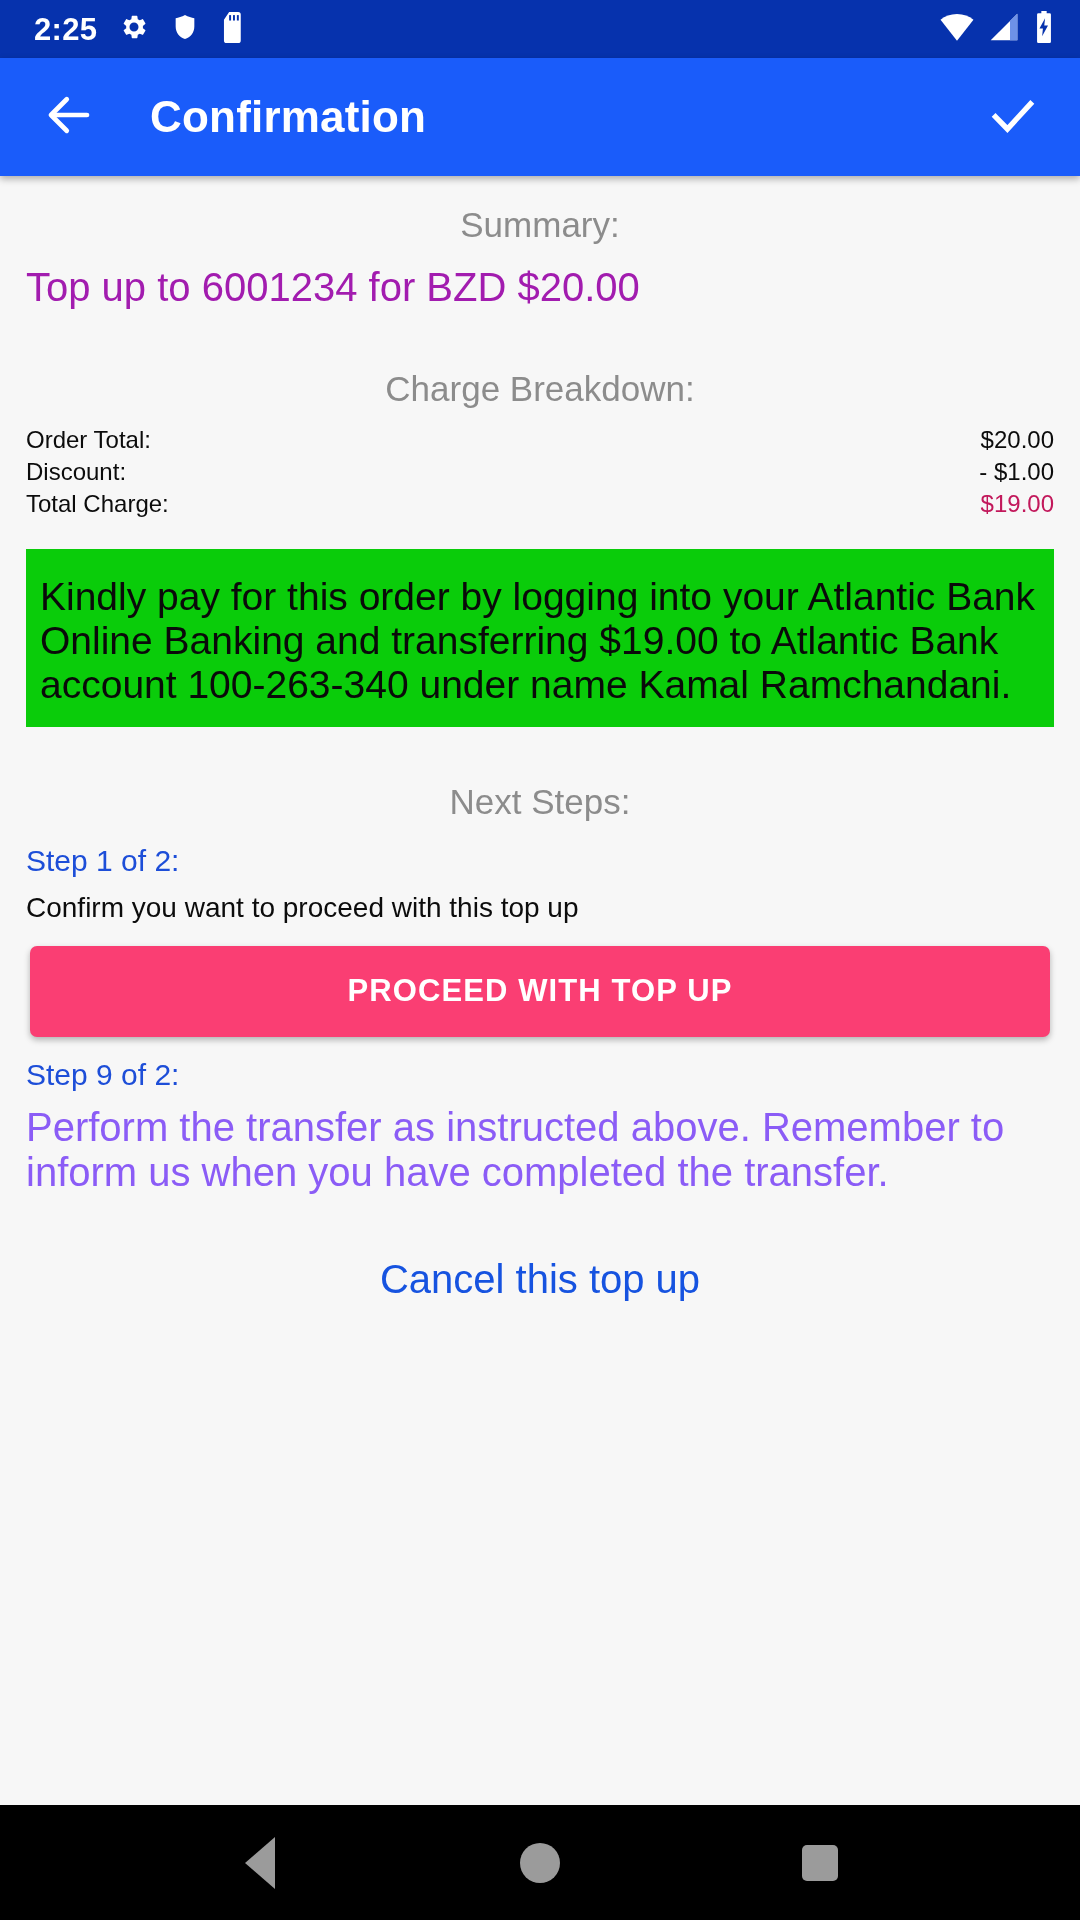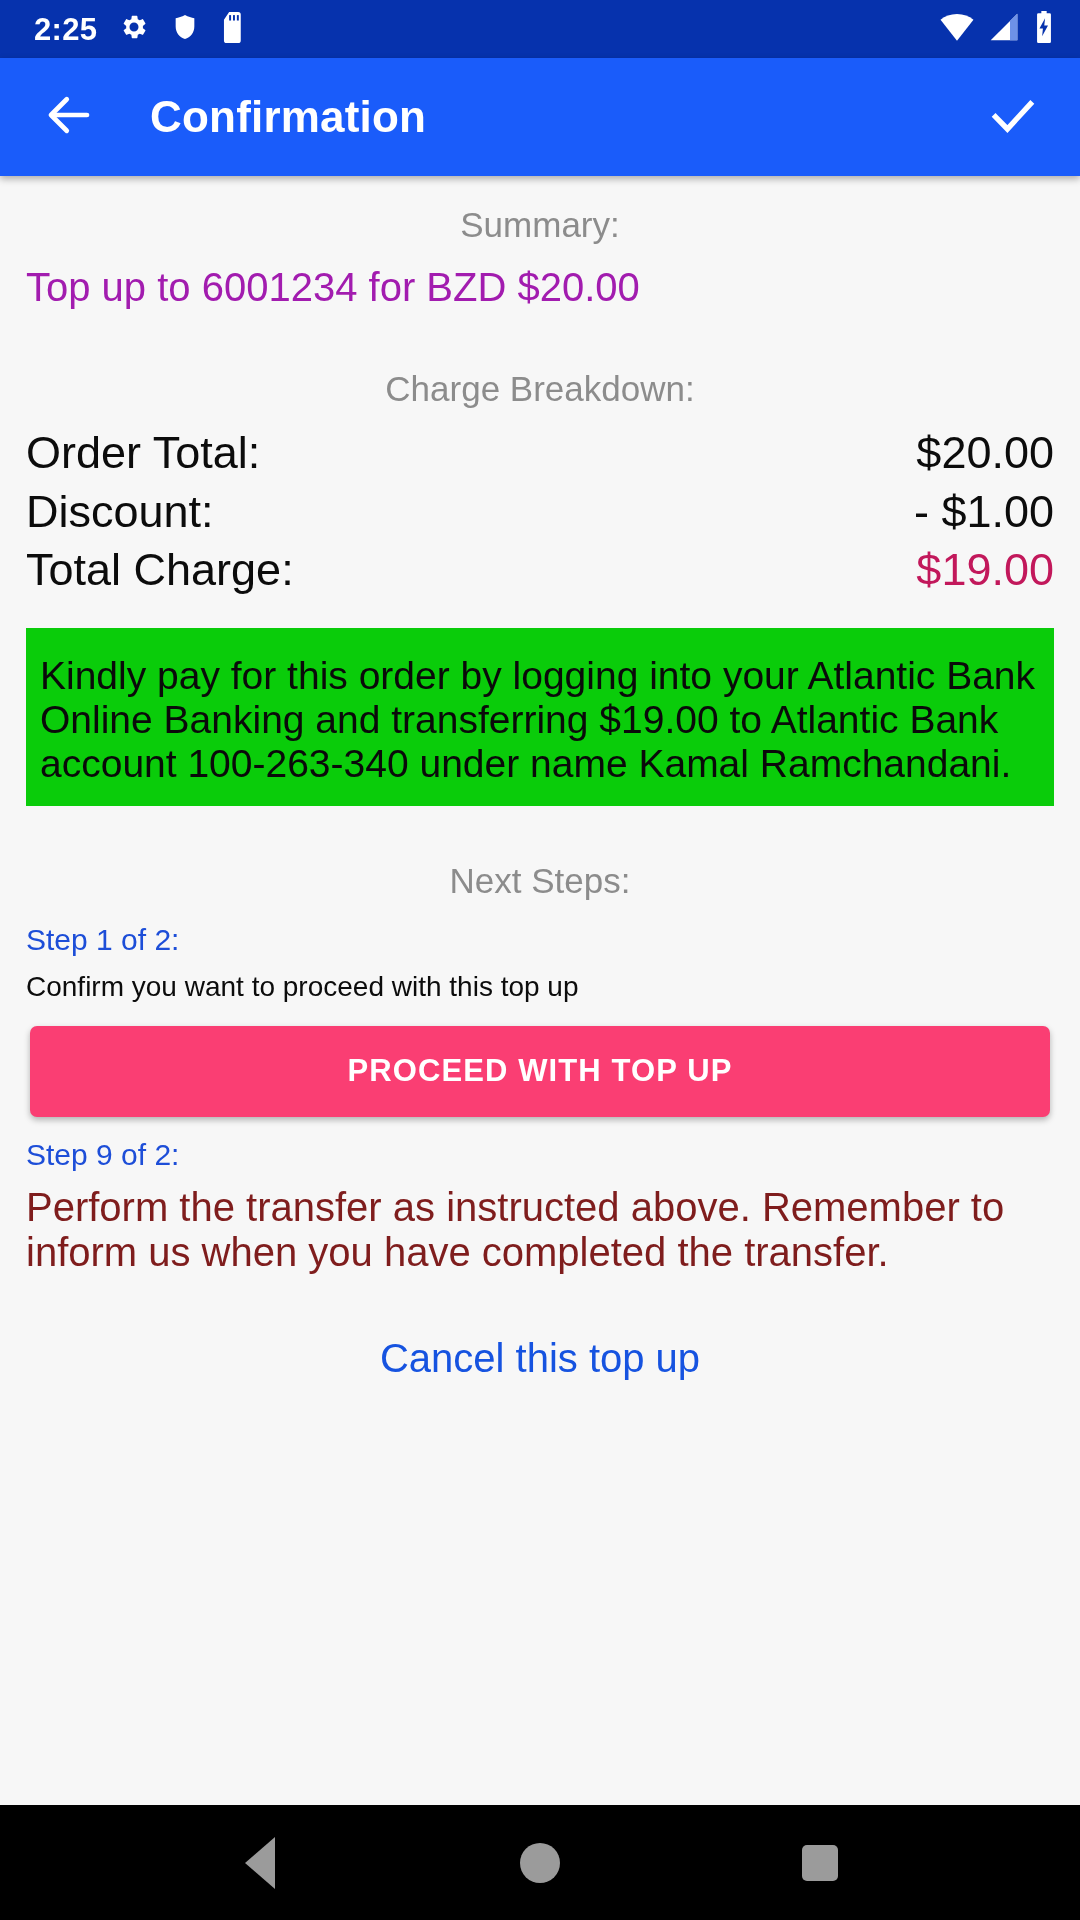--- a/index.html
+++ b/index.html
@@ -114,21 +114,21 @@
 
   .breakdown-label { margin-top: 56px; }
 
   .breakdown {
     margin-top: 14px;
   }
   .bd-row {
     display: flex;
     justify-content: space-between;
     align-items: baseline;
-    font-size: 45px;
+    font-size: 24px;
     line-height: 1.26;
     color: #0C0C0C;
     padding: 1px 0;
   }
   .bd-value.total { color: #C2185B; }
 
   
   .instructions-card {
     margin-top: 28px;
     background: #0ACC0A;
@@ -158,21 +158,21 @@
     line-height: 1.2;
   }
   .step-text-strong {
     margin-top: 12px;
     color: #0C0C0C;
     font-size: 28px;
     line-height: 1.2;
   }
   .step-text-muted {
     margin-top: 12px;
-    color: #7f1d1d;
+    color: #8b5cf6;
     font-size: 40px;
     line-height: 1.12;
   }
 
   .proceed-btn {
     display: block;
     width: calc(100% - 8px);
     margin: 22px auto 0 auto;
     background: #FA3E73;
     border: none;

